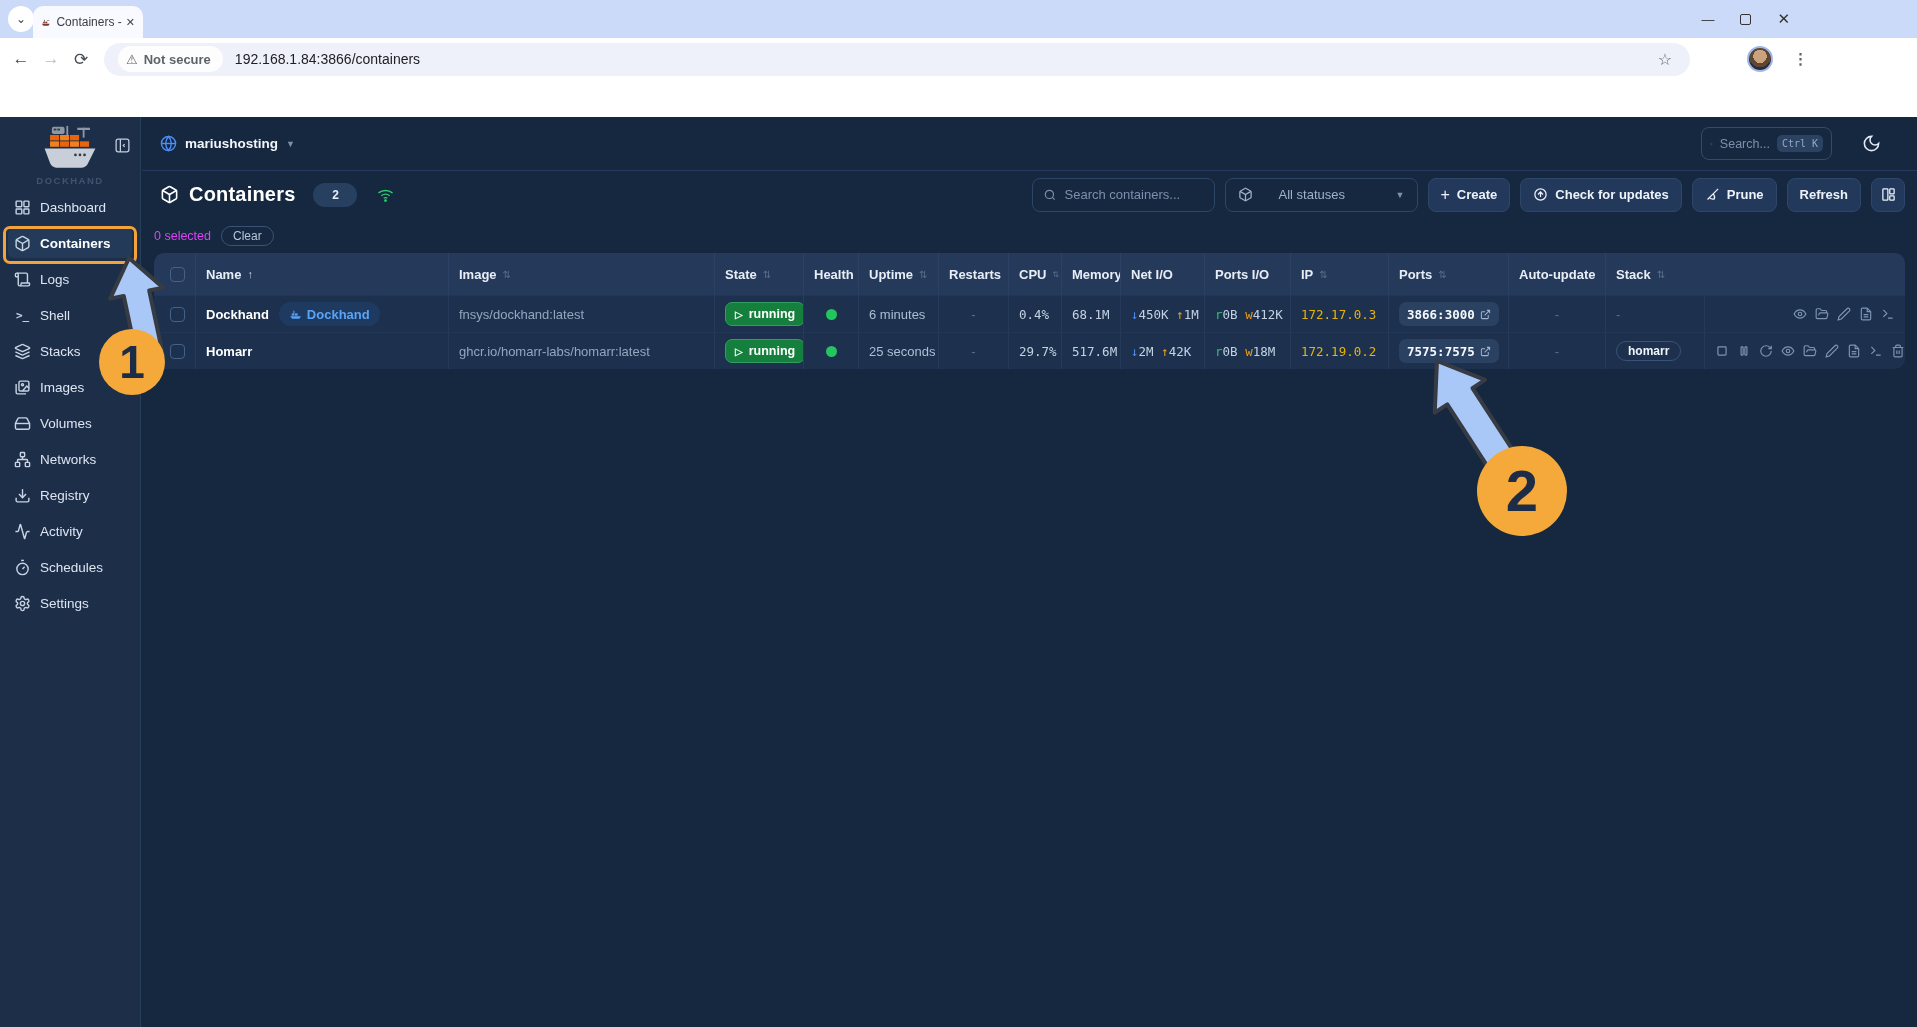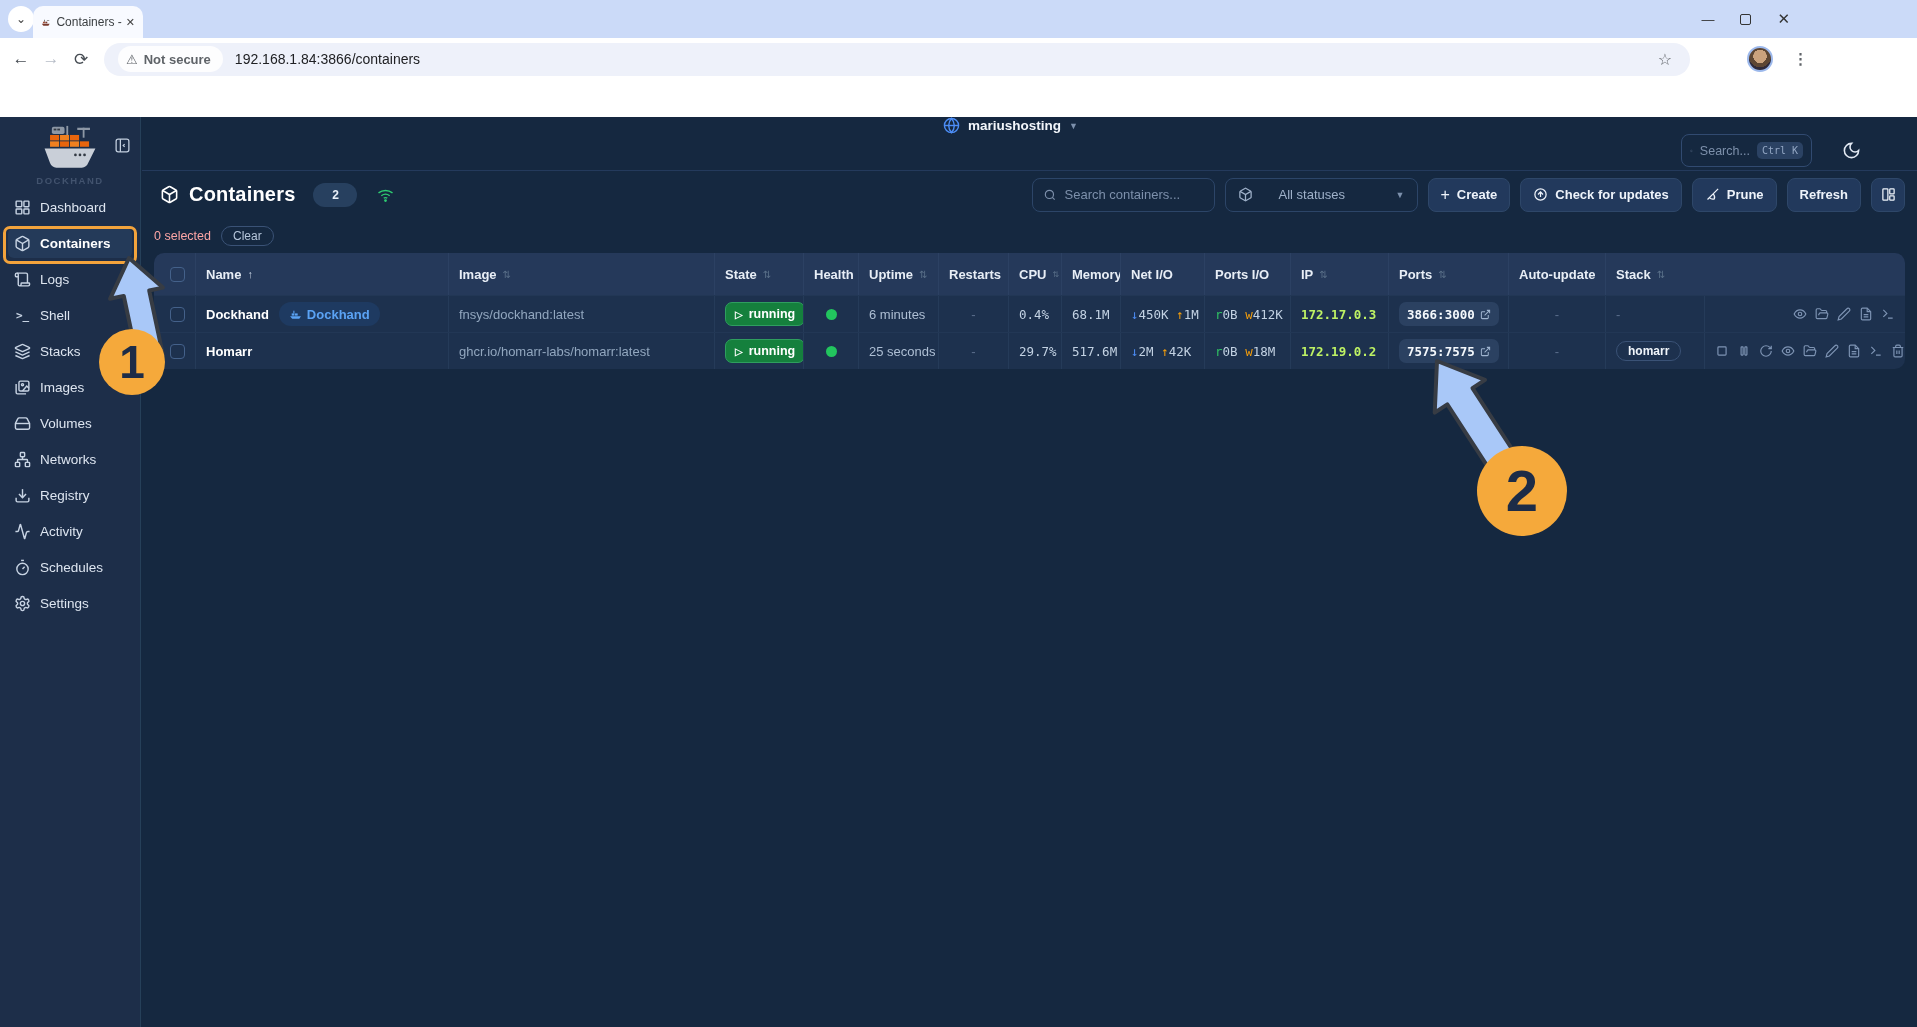--- a/index.html
+++ b/index.html
@@ -33,21 +33,21 @@
   .logo { display:block; margin:0 auto; }
   .logo-text { text-align:center; font-size:9.5px; font-weight:bold; letter-spacing:1.5px; color:#42536e; margin-top:1px;}
   .collapse-btn { position:absolute; right:9px; top:20px; color:#c3cfdf; }
   .nav { padding:2px 8px 0 8px; }
   .nav-item { height:30px; margin-bottom:6px; display:flex; align-items:center; gap:9px; padding:0 6px; border-radius:6px; color:#dde5f0; font-size:13.5px; font-weight:500; white-space:nowrap;}
   .nav-item svg, .nav-item .txtico { color:#c7d3e3; flex:0 0 auto;}
   .nav-item.active { background:#243a59; color:#fff; font-weight:700;}
   .txtico { font-family:"DejaVu Sans Mono", monospace; font-size:11px; font-weight:bold; width:17px; text-align:center;}
   
   .main { position:absolute; left:142px; top:0; width:1775px; height:910px; }
-  .topbar { height:54px; border-bottom:1px solid #243a5c; display:flex; align-items:center; padding:0 56px 0 18px;flex-direction:column; }
+  .topbar { height:54px; border-bottom:1px solid #243a5c; display:flex; align-items:center; padding:0 36px 0 18px; }
   .ctx { display:flex; align-items:center; gap:8px; }
   .ctx-name { color:#f2f6fb; font-size:13.5px; font-weight:700; }
   .chev { color:#7c90ac; font-size:9px; }
   .top-right { margin-left:auto; display:flex; align-items:center; gap:30px; }
   .search-pill { width:131px; height:33px; border:1px solid #314a70; border-radius:8px; display:flex; align-items:center; padding:0 8px; gap:7px; color:#7d90ab; white-space:nowrap;}
   .search-pill .ph { font-size:12.5px; }
   .kbd { margin-left:auto; background:#2b4263; border-radius:5px; font-family:"DejaVu Sans Mono", monospace; font-size:10px; color:#93a7c4; padding:3px 5px; white-space:nowrap;}
   
   .titlerow { height:47px; display:flex; align-items:center; padding:0 12px 0 18px; }
   .page-title { display:flex; align-items:center; gap:10px; color:#fff; }
@@ -55,21 +55,21 @@
   .count-badge { background:#27405f; border-radius:12px; min-width:44px; height:24px; display:flex; align-items:center; justify-content:center; color:#e7eef7; font-size:12px; font-weight:700; margin-left:8px;}
   .wifi { margin-left:10px; }
   .actionsbar { margin-left:auto; display:flex; align-items:center; gap:10px; }
   .tb-input { width:183px; height:34px; border:1px solid #2c4568; border-radius:8px; display:flex; align-items:center; gap:8px; padding:0 10px; color:#7d90ab; font-size:13px; white-space:nowrap;}
   .tb-select { width:193px; height:34px; border:1px solid #2c4568; border-radius:8px; display:flex; align-items:center; gap:26px; padding:0 12px; color:#9fb1c9; font-size:13px; white-space:nowrap;}
   .tb-select .chev { margin-left:auto;}
   .btn { height:34px; background:#22395c; border:1px solid #2e4769; border-radius:8px; color:#eef3fa; font-size:13px; font-weight:700; display:flex; align-items:center; justify-content:center; gap:7px; padding:0 12px; white-space:nowrap;}
   .btn.icon-only { width:34px; padding:0;}
   
   .selrow { height:35px; display:flex; align-items:center; gap:10px; padding-left:12px; }
-  .sel-text { color:#fca5a5; font-size:12.5px; }
+  .sel-text { color:#d946ef; font-size:12.5px; }
   .clear-pill { border:1px solid #3a5276; border-radius:11px; color:#b6c6da; font-size:12px; padding:2px 11px; }
   
   .tablewrap { margin:0 12px; border-radius:10px; overflow:hidden; }
   .tgrid { display:grid; grid-template-columns:42px 253px 266px 89px 55px 80px 70px 53px 59px 84px 86px 98px 120px 97px 99px 1fr; }
   .thead { background:#25395a; }
   .trow  { background:#1d314e; border-top:1px solid #223755;}
   .cell { display:flex; align-items:center; font-size:13px; color:#aebfd4; border-right:1px solid rgba(80,110,150,.16); padding:0 10px; height:100%; min-width:0; white-space:nowrap; overflow:hidden;}
   .cell:last-child { border-right:none; }
   .thead .cell { color:#e8eef6; font-weight:700; height:42px; }
   .trow .cell { height:36px; }
@@ -77,21 +77,21 @@
   .sort.active { color:#c2cfdf; font-size:11px;}
   .c-center { justify-content:center; }
   .c-right { }
   .checkbox { width:15px; height:15px; border:1.5px solid #44618a; border-radius:4px; margin-left:6px; flex:0 0 auto;}
   .name { color:#fff; font-weight:700; }
   .namebadge { margin-left:10px; background:#1e3a61; border-radius:12px; height:24px; display:flex; align-items:center; gap:5px; padding:0 10px; color:#5ba3f5; font-size:13px; font-weight:700; }
   .img-text { color:#92a7bf; }
   .statebadge { background:#15803d; border:1px solid #2f9e5f; border-radius:7px; height:24px; display:flex; align-items:center; gap:6px; padding:0 9px; color:#fff; font-weight:700; font-size:12.5px; }
   .dot { width:11px; height:11px; border-radius:50%; background:#22c55e; }
   .mono { font-family:"DejaVu Sans Mono", monospace; font-size:12.5px; color:#c3d2e3;}
-  .ip { font-weight:700; color:#bef264; }
+  .ip { font-weight:400; color:#eab308; }
   .portpill { background:#2b4161; border-radius:7px; height:24px; display:flex; align-items:center; gap:5px; padding:0 8px; color:#f4f8fc; font-weight:700; }
   .portpill .mono{color:#f4f8fc; font-weight:700;}
   .stackpill { border:1px solid #3a5276; border-radius:12px; padding:2px 11px; color:#f0f5fa; font-size:12px; font-weight:700;}
   .dim { color:#5b6f8c; }
   .act-icons { display:flex; align-items:center; gap:8px; margin-left:auto; color:#7e94b4;}
   
   .annot-box { position:absolute; left:3px; top:226px; width:134px; height:38px; border:3px solid #f3a33c; border-radius:7px; z-index:50;}
   svg.annot { position:absolute; left:0; top:0; width:1917px; height:1027px; z-index:60; pointer-events:none; }
   .annot .arrow { fill:#a9c8f8; stroke:#373c44; stroke-width:4; stroke-linejoin:round; }
   .annot .bigcircle { fill:#f5a93b; }

